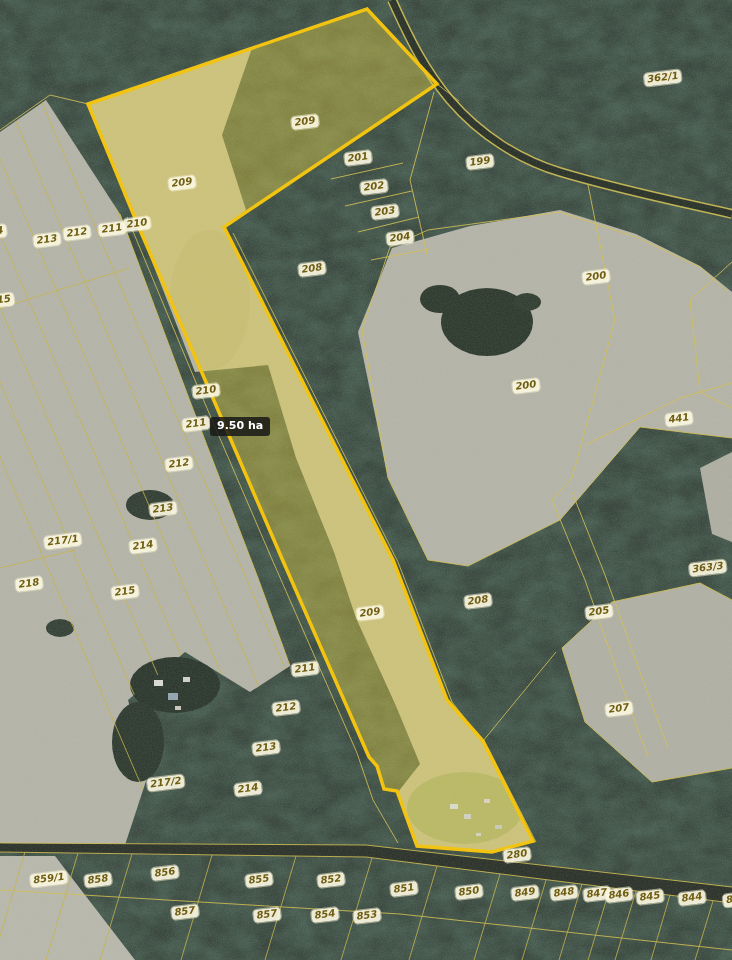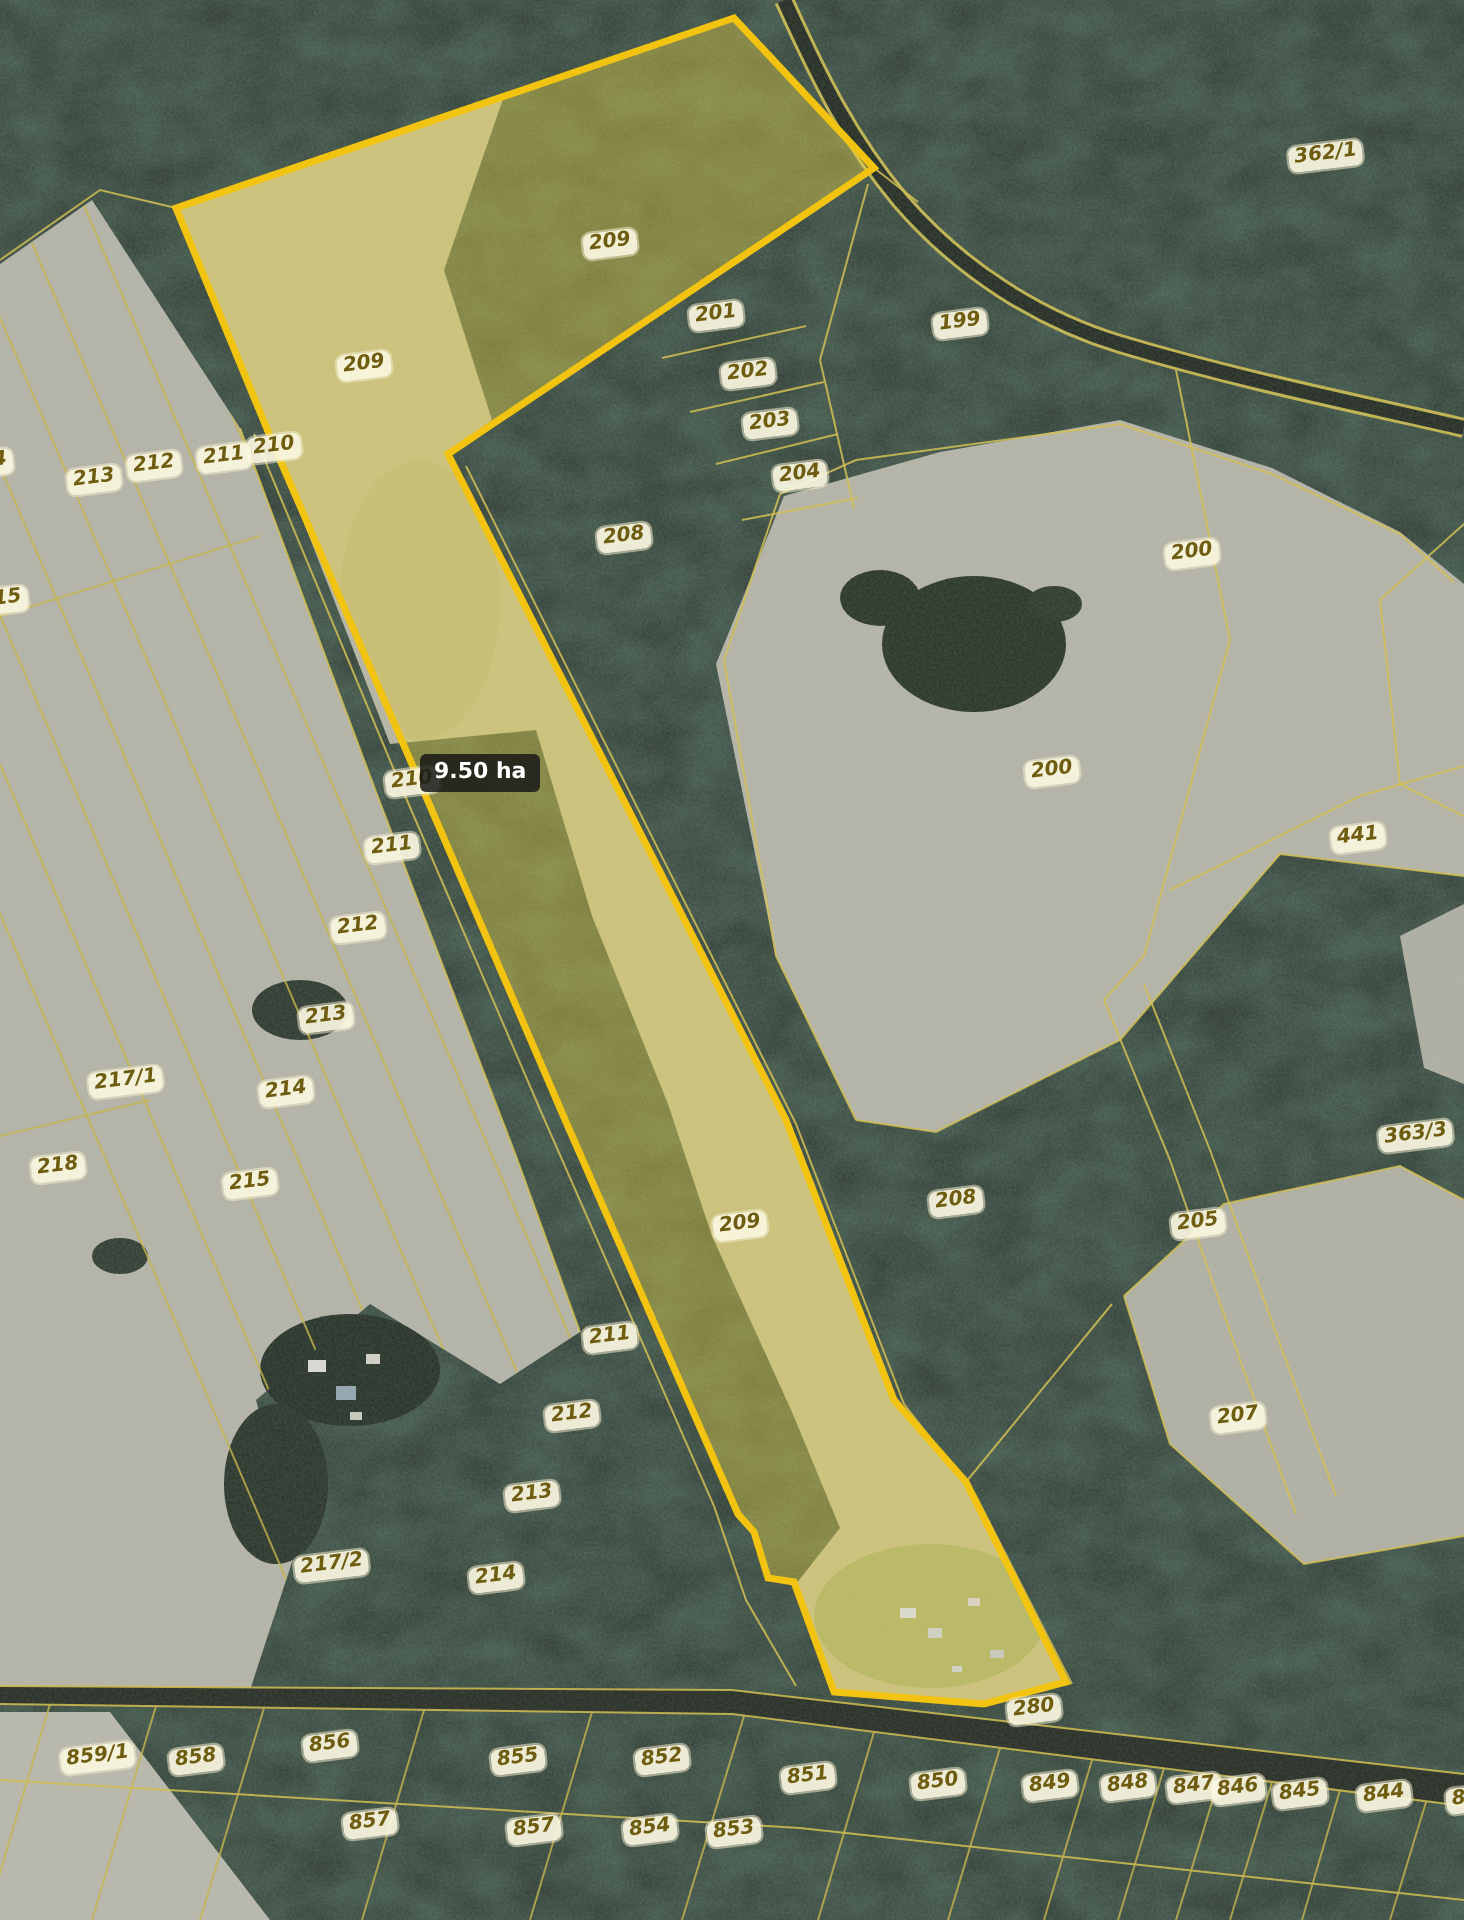--- a/index.html
+++ b/index.html
@@ -9,21 +9,21 @@
   .tline{fill:none;stroke:#d2c055;stroke-width:1;opacity:.85;}
   .tline2{fill:none;stroke:#c6b54e;stroke-width:1;opacity:.8;}
   #labels-layer{position:absolute;left:0;top:0;width:100%;height:100%;pointer-events:none;}
   .plabel{position:absolute;transform:translate(-50%,-50%) rotate(-7deg);
           background:rgba(250,246,224,.93);color:#6e5c10;border-radius:4px;
           padding:0 3px 1px 3px;font-size:10px;font-weight:bold;font-style:italic;
           line-height:12px;white-space:nowrap;
           box-shadow:0 0 0 1px rgba(240,234,200,.55);}
   .area-tag{position:absolute;background:rgba(24,24,22,.85);color:#ffffff;
             border-radius:3px;padding:2px 7px 3px 7px;font-size:11px;font-weight:bold;
-            line-height:14px;white-space:nowrap;}
+            line-height:14px;white-space:nowrap;margin-top:40px;}
 </style>
 </head>
 <body>
 
 <div id="map">
 <svg width="732" height="960" viewBox="0 0 732 960">
   <defs>
     <filter id="forestTex" x="-5%" y="-5%" width="110%" height="110%">
       <feTurbulence type="fractalNoise" baseFrequency="0.035 0.05" numOctaves="4" seed="7"></feTurbulence>
       <feColorMatrix type="matrix" values="0 0 0 0 0.08  0 0 0 0 0.15  0 0 0 0 0.11  0 0 0 0.85 0"></feColorMatrix>

